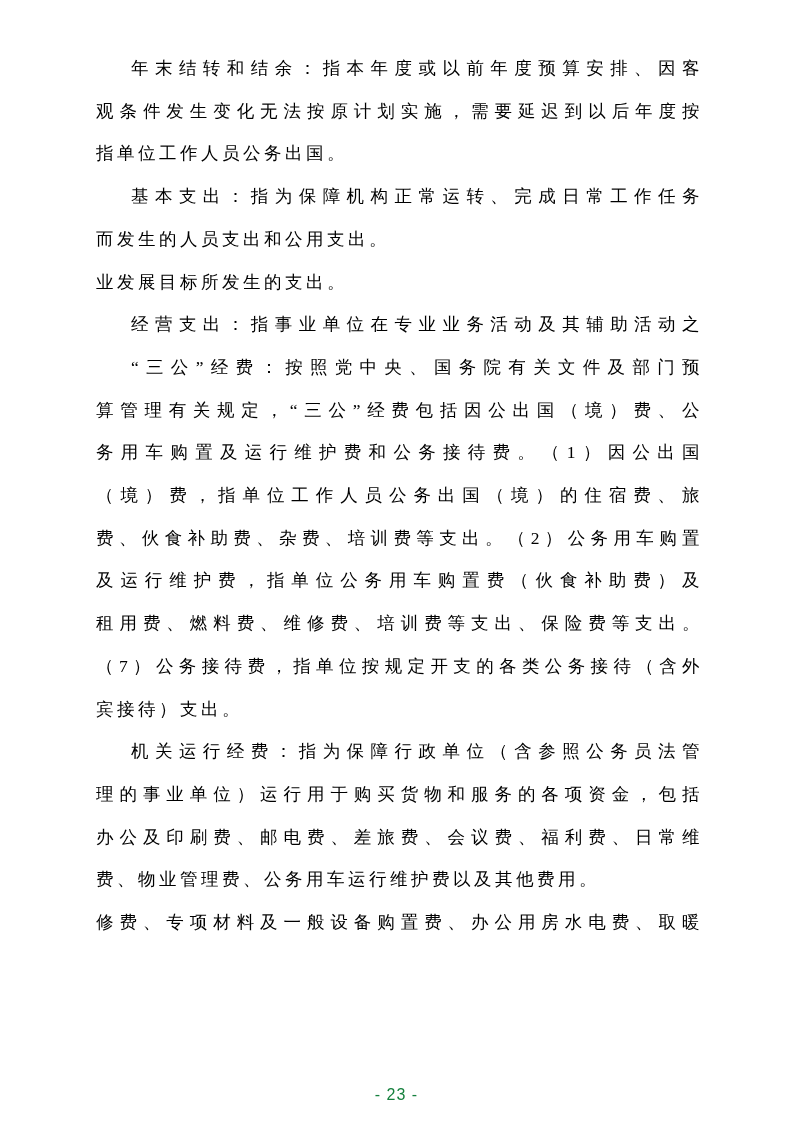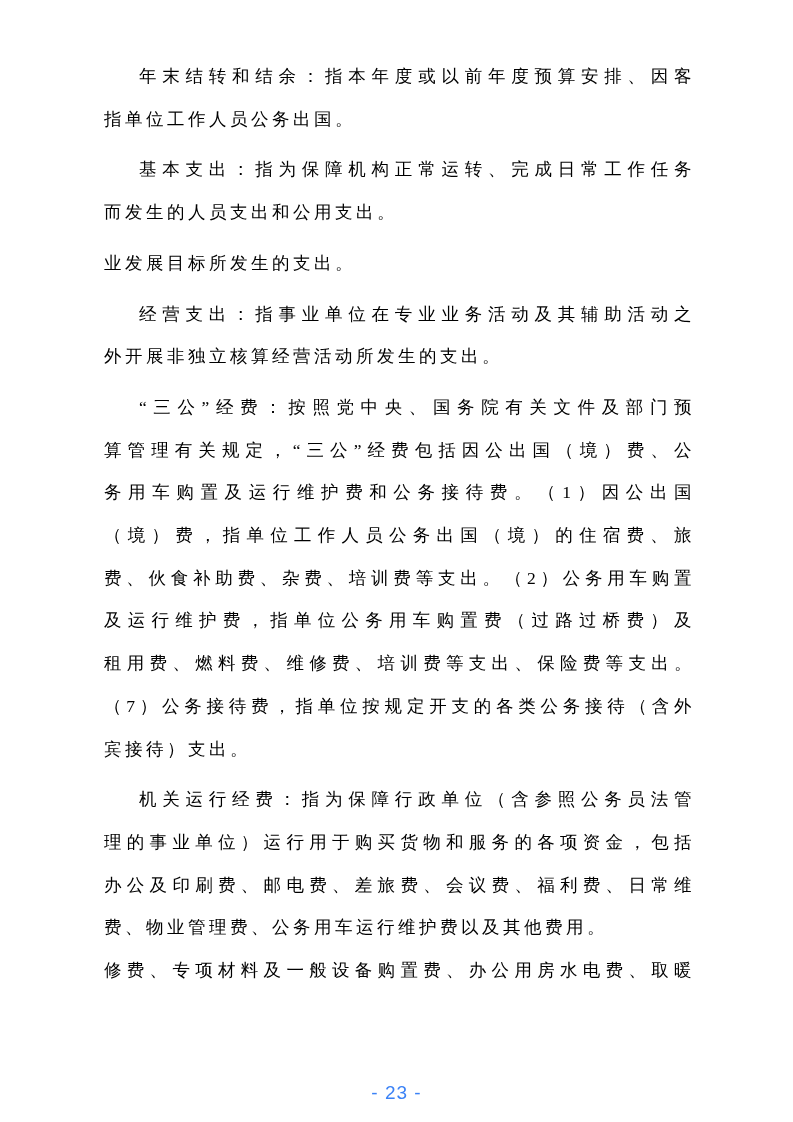--- a/index.html
+++ b/index.html
@@ -16,21 +16,21 @@
     font-family: "Liberation Serif", serif;
     color: #000000;
   }
   .content {
     position: absolute;
     left: 96px;
     top: 47px;
     width: 607px;
   }
   .para {
-    margin: 8px;
+    margin: 0;
     padding: 0;
   }
   .line {
     display: block;
     font-size: 17.5px;
     line-height: 42.7px;
     letter-spacing: 3.5px;
     white-space: normal;
     text-align: justify;
     text-align-last: justify;
@@ -44,57 +44,57 @@
   }
   .footer {
     position: absolute;
     left: 0;
     bottom: 18px;
     width: 100%;
     text-align: center;
   }
   .page-number {
     font-family: "Liberation Sans", sans-serif;
-    font-size: 19px;
+    font-size: 16px;
     letter-spacing: 1px;
-    color: #3b82f6;
+    color: #15803d;
   }
 </style>
 </head>
 <body>
 
 <div class="page">
   <main class="content">
 
     <p class="para">
       <span class="line para-first">年末结转和结余：指本年度或以前年度预算安排、因客</span>
+      <span class="line">观条件发生变化无法按原计划实施，需要延迟到以后年度按</span>
       <span class="line para-last">指单位工作人员公务出国。</span>
     </p>
 
     <p class="para">
       <span class="line para-first">基本支出：指为保障机构正常运转、完成日常工作任务</span>
       <span class="line para-last">而发生的人员支出和公用支出。</span>
     </p>
 
     <p class="para">
       <span class="line para-last">业发展目标所发生的支出。</span>
     </p>
 
     <p class="para">
       <span class="line para-first">经营支出：指事业单位在专业业务活动及其辅助活动之</span>
-      <span class="line para-last">外开展非独立核算经营活动所发生的支出。</span>
     </p>
 
     <p class="para">
       <span class="line para-first">“三公”经费：按照党中央、国务院有关文件及部门预</span>
       <span class="line">算管理有关规定，“三公”经费包括因公出国（境）费、公</span>
       <span class="line">务用车购置及运行维护费和公务接待费。（1）因公出国</span>
       <span class="line">（境）费，指单位工作人员公务出国（境）的住宿费、旅</span>
       <span class="line">费、伙食补助费、杂费、培训费等支出。（2）公务用车购置</span>
-      <span class="line">及运行维护费，指单位公务用车购置费（过路过桥费）及</span>
+      <span class="line">及运行维护费，指单位公务用车购置费（伙食补助费）及</span>
       <span class="line">租用费、燃料费、维修费、培训费等支出、保险费等支出。</span>
       <span class="line">（7）公务接待费，指单位按规定开支的各类公务接待（含外</span>
       <span class="line para-last">宾接待）支出。</span>
     </p>
 
     <p class="para">
       <span class="line para-first">机关运行经费：指为保障行政单位（含参照公务员法管</span>
       <span class="line">理的事业单位）运行用于购买货物和服务的各项资金，包括</span>
       <span class="line">办公及印刷费、邮电费、差旅费、会议费、福利费、日常维</span>
       <span class="line para-last">费、物业管理费、公务用车运行维护费以及其他费用。</span>

